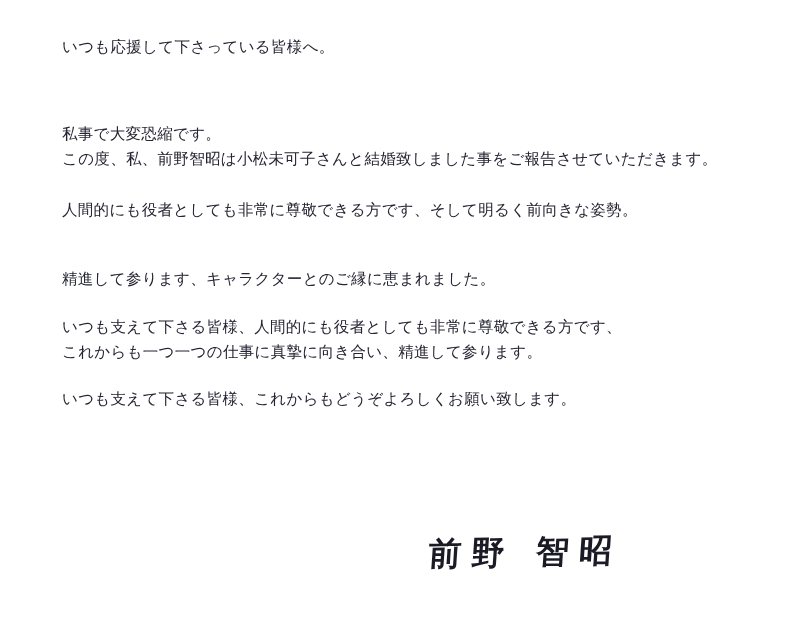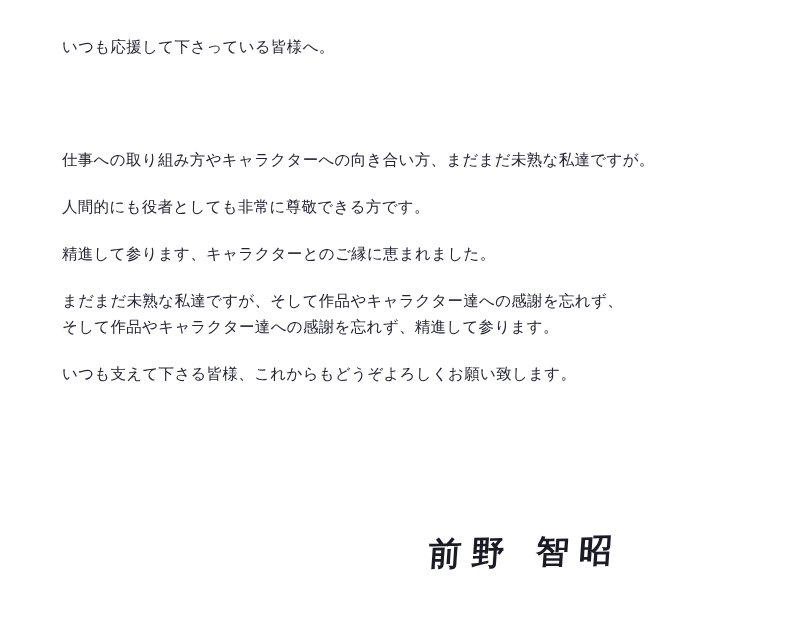--- a/index.html
+++ b/index.html
@@ -60,44 +60,45 @@
 </head>
 <body>
 
 <div class="page">
   <div class="letter">
 
     <p class="block line">いつも応援して下さっている皆様へ。</p>
 
     <div class="gap-salutation"></div>
 
+    <div class="block">
+      <p class="line">私事で大変恐縮です。</p>
+      <p class="line">この度、私、前野智昭は小松未可子さんと結婚致しました事をご報告させていただきます。</p>
+    </div>
 
     <div class="gap-md"></div>
 
     <div class="block">
-      <p class="line">仕事への取り組み方やキャラクターへの向き合い方、まだまだ未熟な私達ですが。</p>
+      <p class="line">人間的にも役者としても非常に尊敬できる方です、そして明るく前向きな姿勢。</p>
     </div>
 
     <div class="gap-sm"></div>
 
-    <div class="block">
-      <p class="line">人間的にも役者としても非常に尊敬できる方です。</p>
-    </div>
 
     <div class="gap-sm"></div>
 
     <div class="block">
       <p class="line">精進して参ります、キャラクターとのご縁に恵まれました。</p>
     </div>
 
     <div class="gap-sm"></div>
 
     <div class="block">
-      <p class="line">まだまだ未熟な私達ですが、そして作品やキャラクター達への感謝を忘れず、</p>
-      <p class="line">そして作品やキャラクター達への感謝を忘れず、精進して参ります。</p>
+      <p class="line">いつも支えて下さる皆様、人間的にも役者としても非常に尊敬できる方です、</p>
+      <p class="line">これからも一つ一つの仕事に真摯に向き合い、精進して参ります。</p>
     </div>
 
     <div class="gap-sm"></div>
 
     <div class="block">
       <p class="line">いつも支えて下さる皆様、これからもどうぞよろしくお願い致します。</p>
     </div>
 
   </div>
 

